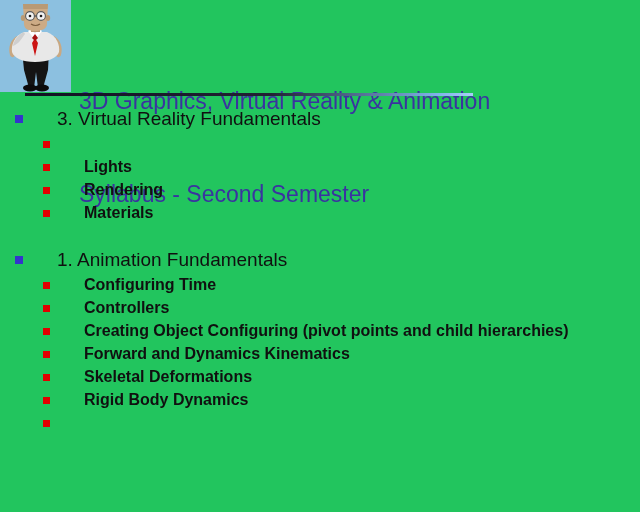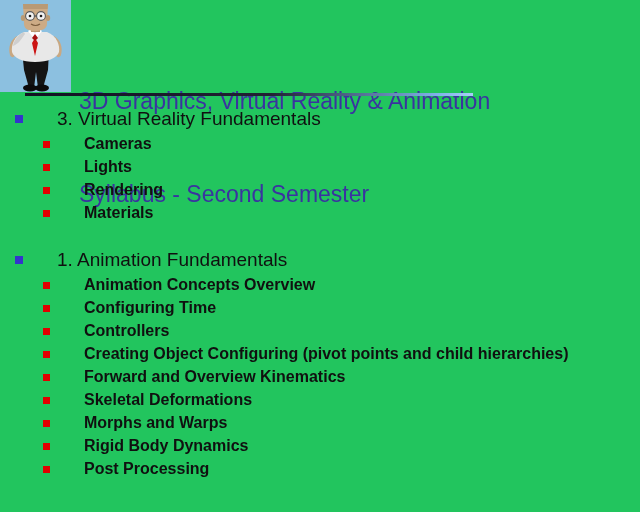--- a/index.html
+++ b/index.html
@@ -184,21 +184,20 @@
 
   <div id="body-block">
 
     <div class="group">
       <div class="row lvl1">
         <span class="bullet"></span>
         <span class="label">3. Virtual Reality Fundamentals</span>
       </div>
       <div class="row lvl2">
         <span class="bullet"></span>
-        <span class="label">Cameras</span>
       </div>
       <div class="row lvl2">
         <span class="bullet"></span>
         <span class="label">Lights</span>
       </div>
       <div class="row lvl2">
         <span class="bullet"></span>
         <span class="label">Rendering</span>
       </div>
       <div class="row lvl2">
@@ -209,50 +208,41 @@
 
     <div class="spacer"></div>
 
     <div class="group">
       <div class="row lvl1">
         <span class="bullet"></span>
         <span class="label">1. Animation Fundamentals</span>
       </div>
       <div class="row lvl2">
         <span class="bullet"></span>
-        <span class="label">Animation Concepts Overview</span>
-      </div>
-      <div class="row lvl2">
-        <span class="bullet"></span>
         <span class="label">Configuring Time</span>
       </div>
       <div class="row lvl2">
         <span class="bullet"></span>
         <span class="label">Controllers</span>
       </div>
       <div class="row lvl2">
         <span class="bullet"></span>
         <span class="label">Creating Object Configuring (pivot points and child hierarchies)</span>
       </div>
       <div class="row lvl2">
         <span class="bullet"></span>
-        <span class="label">Forward and Overview Kinematics</span>
+        <span class="label">Forward and Dynamics Kinematics</span>
       </div>
       <div class="row lvl2">
         <span class="bullet"></span>
         <span class="label">Skeletal Deformations</span>
       </div>
       <div class="row lvl2">
         <span class="bullet"></span>
-        <span class="label">Morphs and Warps</span>
-      </div>
-      <div class="row lvl2">
-        <span class="bullet"></span>
         <span class="label">Rigid Body Dynamics</span>
       </div>
       <div class="row lvl2">
         <span class="bullet"></span>
-        <span class="label">Post Processing</span>
       </div>
     </div>
 
   </div>
 </div>
 
 </body></html>

